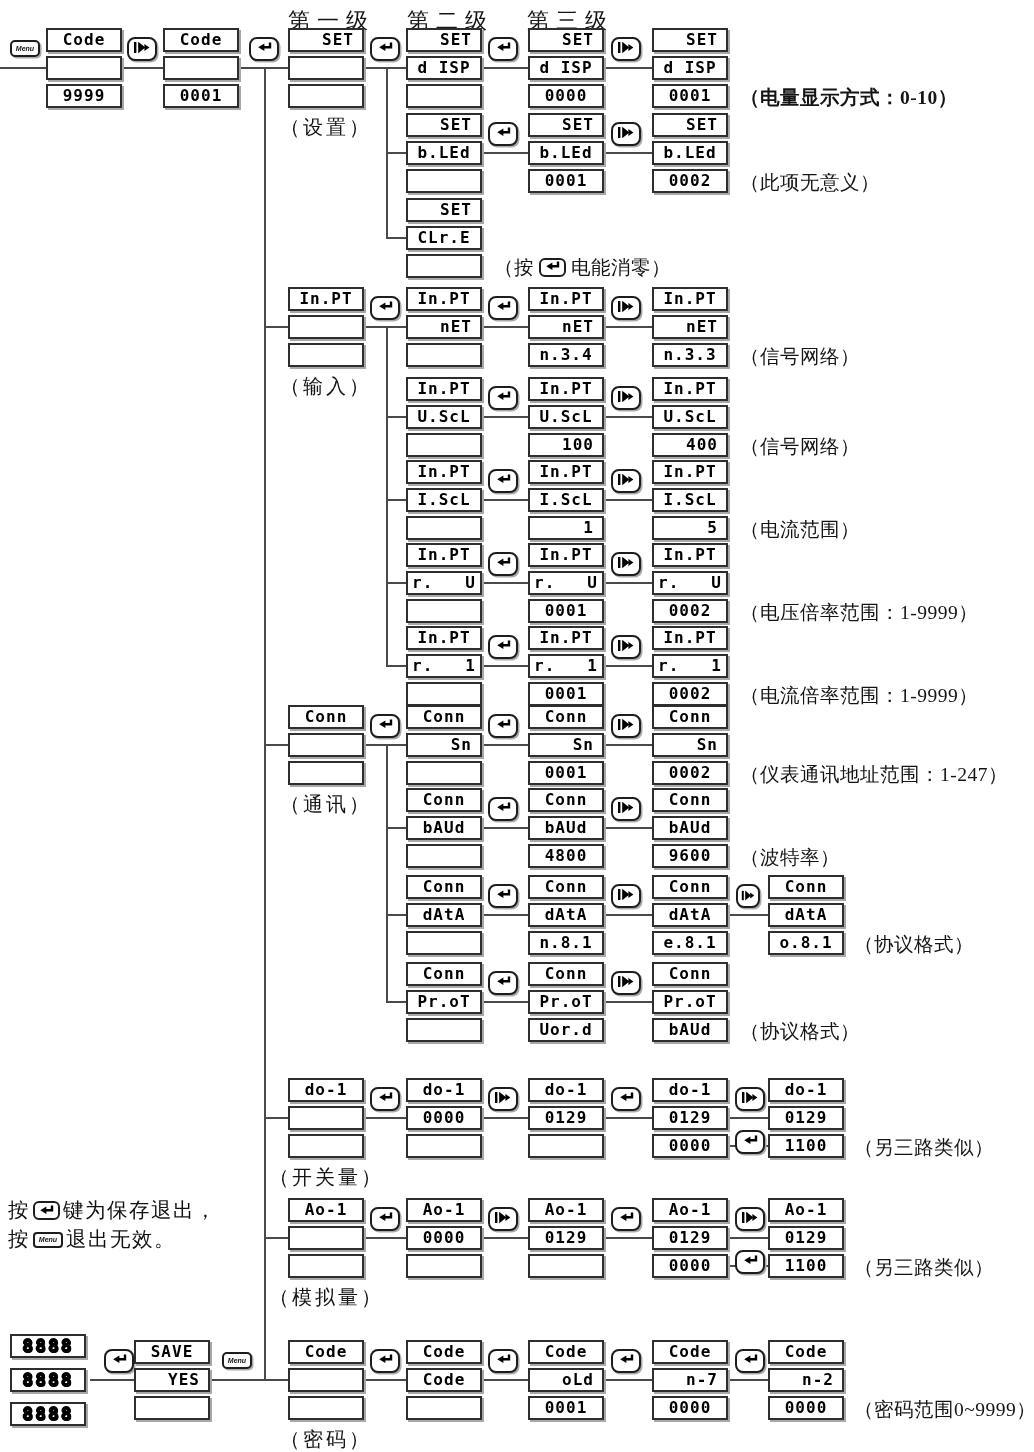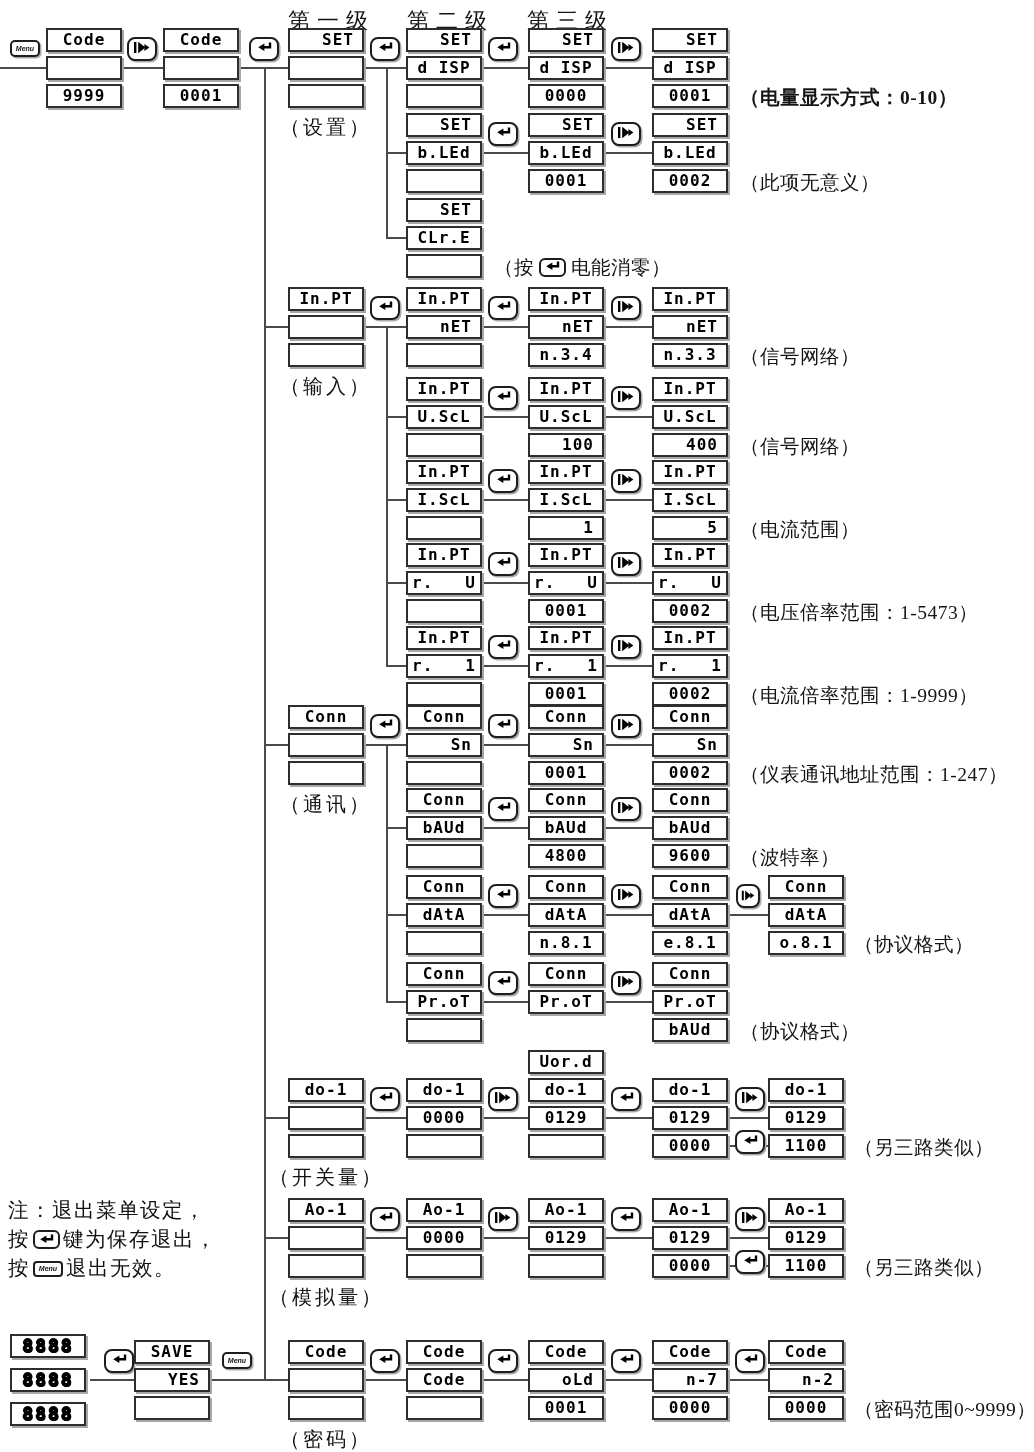--- a/index.html
+++ b/index.html
@@ -34,23 +34,20 @@
 </head>
 <body>
 
 <div id="canvas">
   <div class="hdr" style="left:288px">第一级</div>
   <div class="hdr" style="left:407px">第二级</div>
   <div class="hdr" style="left:527px">第三级</div>
 
   <div class="note">
     <div class="nline">
-        <span>注：退出菜单设定，</span>
-      </div>
-    <div class="nline">
       <span>按</span>
         <span class="inlbtn">
           <span class="js-enter-icon"><svg width="17" height="13" viewBox="0 0 17 13">
               <path d="M14 1.5 V6.2 H7" fill="none" stroke="#000" stroke-width="2.4"></path>
               <path d="M8.4 2.4 L2.2 6.2 L8.4 10 Z" fill="#000"></path>
             </svg></span>
         </span>
         <span>键为保存退出，</span>
     </div>
     <div class="nline">
@@ -301,21 +298,21 @@
             <rect x="1" y="1" width="2.4" height="11" fill="#000"></rect>
             <path d="M5.2 0.8 L12.4 6.5 L5.2 12.2 Z" fill="#000"></path>
             <path d="M11.4 3 L16.4 6.5 L11.4 10 Z" fill="#000"></path>
           </svg></span>
       </div>
       <div class="lcd" style="left: 652px; top: 543px;">
         <div class="cell" style="top: 0px;">In.PT</div>
         <div class="cell" style="top: 28px;">r.   U</div>
         <div class="cell" style="top: 56px;">0002</div>
       </div>
-      <div class="ann" style="left: 740px; top: 599px;">（电压倍率范围：1-5473）</div>
+      <div class="ann" style="left: 740px; top: 599px;">（电压倍率范围：1-9999）</div>
       <div class="hline" style="left: 387px; top: 665px; width: 275px;"></div>
       <div class="lcd" style="left: 406px; top: 626px;">
         <div class="cell" style="top: 0px;">In.PT</div>
         <div class="cell" style="top: 28px;">r.   1</div>
         <div class="cell" style="top: 56px;"></div>
       </div>
       <div class="btn" style="left: 488px; top: 635px;">
         <span><svg width="17" height="13" viewBox="0 0 17 13">
             <path d="M14 1.5 V6.2 H7" fill="none" stroke="#000" stroke-width="2.4"></path>
             <path d="M8.4 2.4 L2.2 6.2 L8.4 10 Z" fill="#000"></path>
@@ -461,21 +458,21 @@
       </div>
       <div class="btn" style="left: 488px; top: 971px;">
         <span><svg width="17" height="13" viewBox="0 0 17 13">
             <path d="M14 1.5 V6.2 H7" fill="none" stroke="#000" stroke-width="2.4"></path>
             <path d="M8.4 2.4 L2.2 6.2 L8.4 10 Z" fill="#000"></path>
           </svg></span>
       </div>
       <div class="lcd" style="left: 528px; top: 962px;">
         <div class="cell" style="top: 0px;">Conn</div>
         <div class="cell" style="top: 28px;">Pr.oT</div>
-        <div class="cell" style="top: 56px; margin-top: 32px;">Uor.d</div>
+        <div class="cell" style="top: 56px;">Uor.d</div>
       </div>
       <div class="btn" style="left: 611px; top: 971px;">
         <span><svg width="18" height="13" viewBox="0 0 18 13">
             <rect x="1" y="1" width="2.4" height="11" fill="#000"></rect>
             <path d="M5.2 0.8 L12.4 6.5 L5.2 12.2 Z" fill="#000"></path>
             <path d="M11.4 3 L16.4 6.5 L11.4 10 Z" fill="#000"></path>
           </svg></span>
       </div>
       <div class="lcd" style="left: 652px; top: 962px;">
         <div class="cell" style="top: 0px;">Conn</div>

